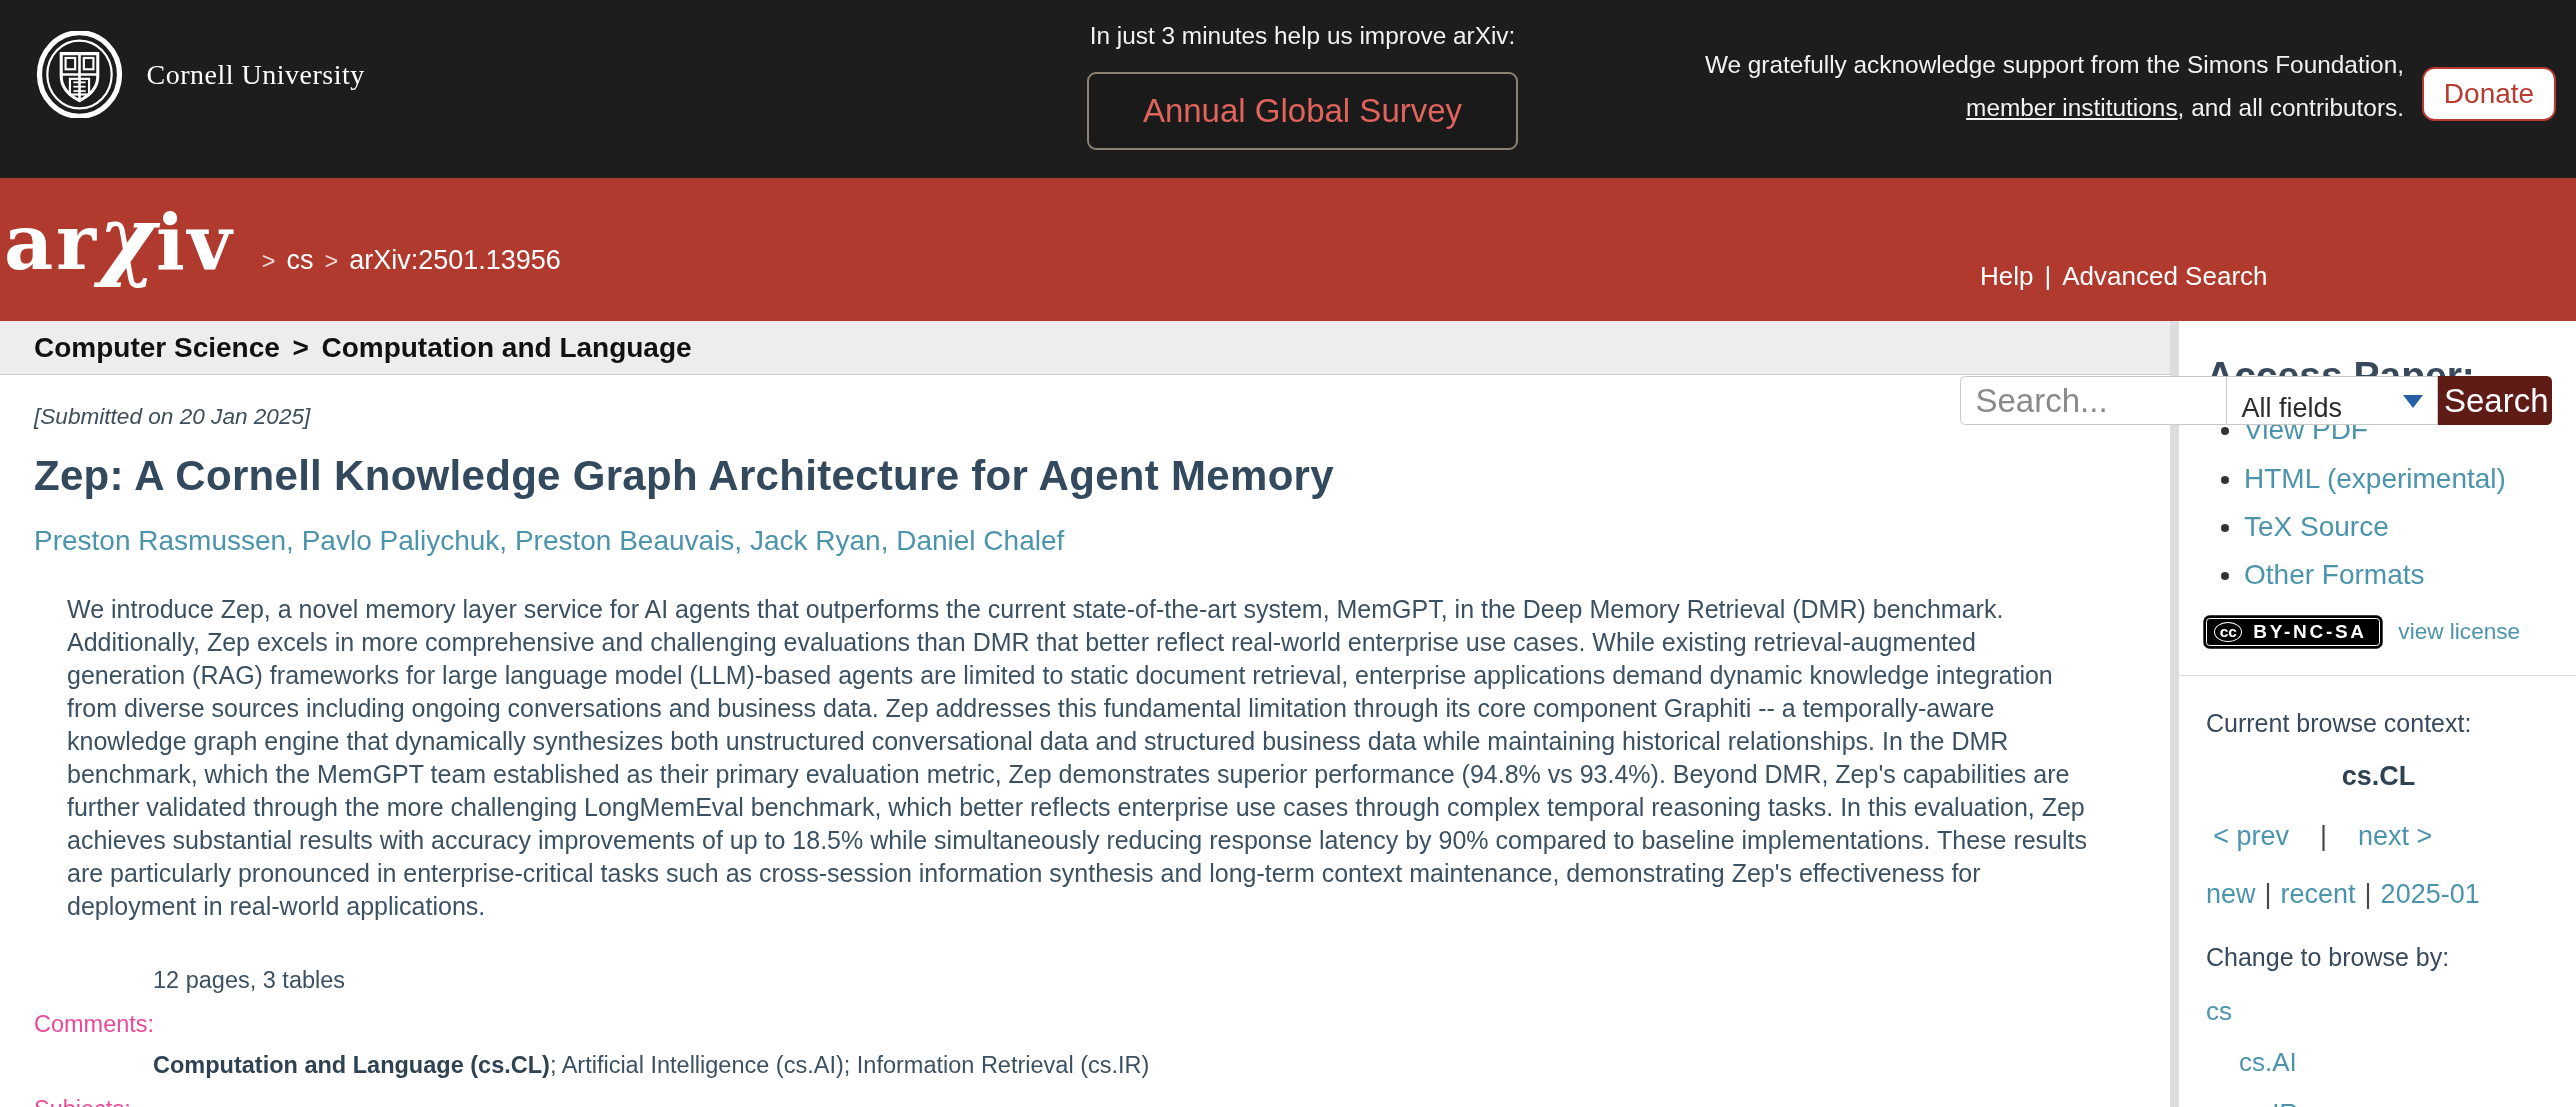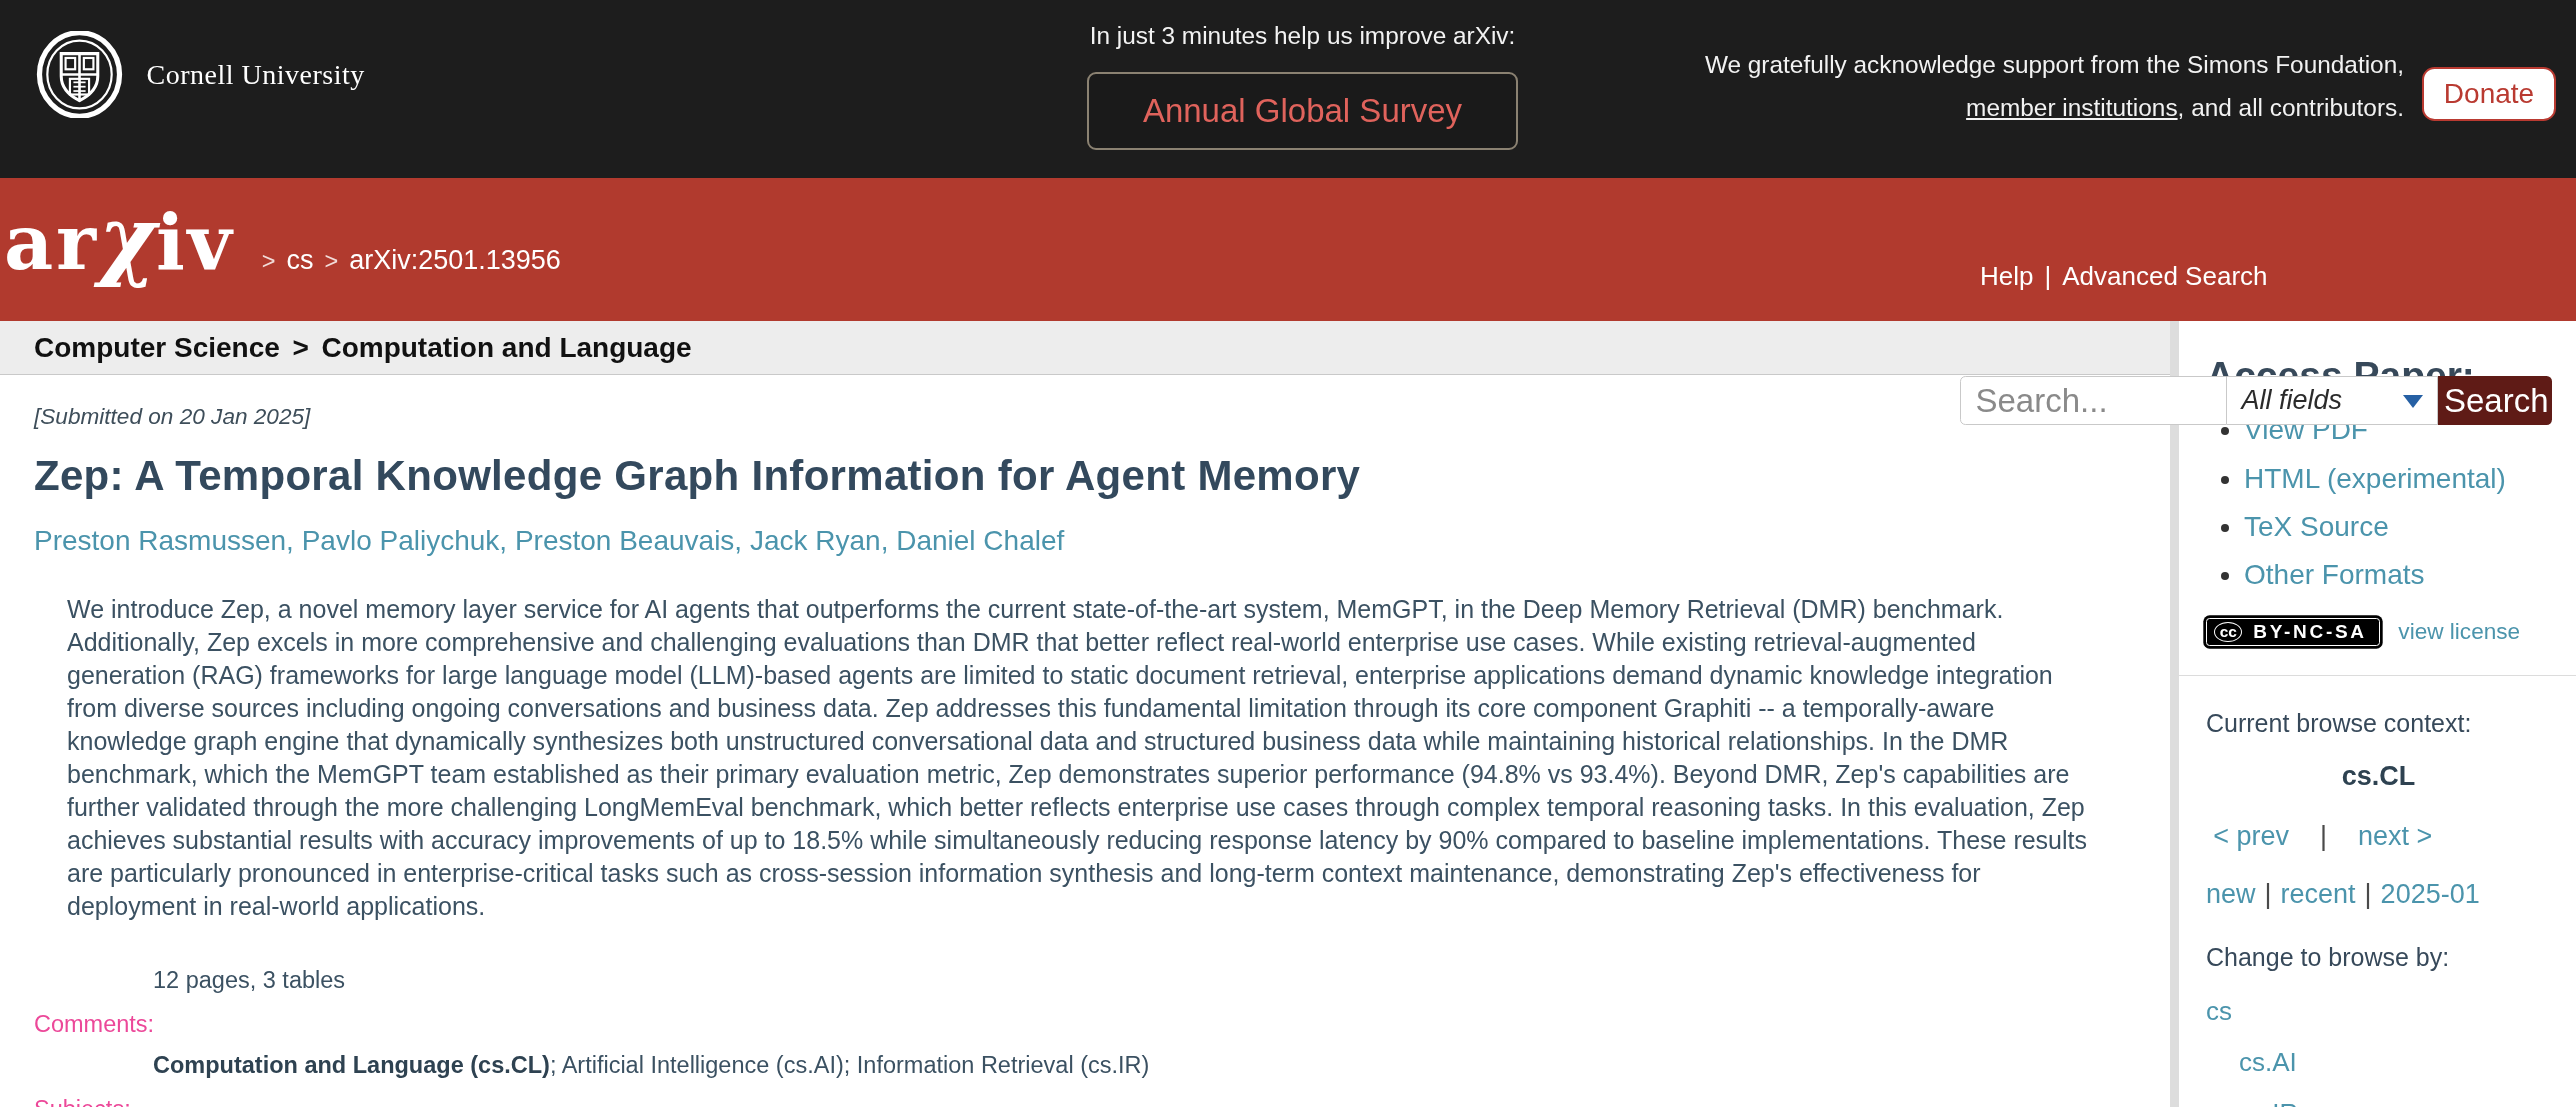--- a/index.html
+++ b/index.html
@@ -68,21 +68,21 @@
   }
   .search-input {
     width: 267px; height: 49px; border: 0.9px solid #c9c9c9; outline: none;
     border-radius: 5.4px 0 0 5.4px; padding: 0 14.5px; font-size: 33px;
     font-family: "Liberation Sans", sans-serif; color: #333; background: #fff;
   }
   .search-input::placeholder { color: #8a8a8a; }
   .field-selector {
     width: 211px; height: 49px; background: #fff; border: 0.9px solid #c9c9c9;
     border-left: none; position: relative; font-size: 27px; color: #2b2b2b;
-    display: flex; align-items: center; padding-left: 14.5px; font-style: italic;
+    display: flex; align-items: flex-end; padding-left: 14.5px;
   }
   .chevron-down {
     position: absolute; right: 14.5px; top: 18px;
     width: 0; height: 0;
     border-left: 10px solid transparent; border-right: 10px solid transparent;
     border-top: 13.5px solid #2660a4;
   }
   .search-button {
     width: 114px; height: 49px; background: #5f1b16; color: #fff;
     border: none; border-radius: 0 5.4px 5.4px 0; font-size: 33px;
@@ -228,21 +228,21 @@
   <div class="main-col">
     <div class="subject-strip">
       <span>Computer Science</span>
       <span class="bc-sep">&gt;</span>
       <span>Computation and Language</span>
     </div>
 
     <div class="content">
       <div class="submitted">[Submitted on 20 Jan 2025]</div>
 
-      <h1 class="paper-title">Zep: A Temporal Knowledge Graph Information for Agent Memory</h1>
+      <h1 class="paper-title">Zep: A Cornell Knowledge Graph Architecture for Agent Memory</h1>
 
       <div class="authors">
         <a>Preston Rasmussen</a><span>, </span><a>Pavlo Paliychuk</a><span>, </span><a>Preston Beauvais</a><span>, </span><a>Jack Ryan</a><span>, </span><a>Daniel Chalef</a>
       </div>
 
       <p class="abstract">We introduce Zep, a novel memory layer service for AI agents that outperforms the current state-of-the-art system, MemGPT, in the Deep Memory Retrieval (DMR) benchmark. Additionally, Zep excels in more comprehensive and challenging evaluations than DMR that better reflect real-world enterprise use cases. While existing retrieval-augmented generation (RAG) frameworks for large language model (LLM)-based agents are limited to static document retrieval, enterprise applications demand dynamic knowledge integration from diverse sources including ongoing conversations and business data. Zep addresses this fundamental limitation through its core component Graphiti -- a temporally-aware knowledge graph engine that dynamically synthesizes both unstructured conversational data and structured business data while maintaining historical relationships. In the DMR benchmark, which the MemGPT team established as their primary evaluation metric, Zep demonstrates superior performance (94.8% vs 93.4%). Beyond DMR, Zep's capabilities are further validated through the more challenging LongMemEval benchmark, which better reflects enterprise use cases through complex temporal reasoning tasks. In this evaluation, Zep achieves substantial results with accuracy improvements of up to 18.5% while simultaneously reducing response latency by 90% compared to baseline implementations. These results are particularly pronounced in enterprise-critical tasks such as cross-session information synthesis and long-term context maintenance, demonstrating Zep's effectiveness for deployment in real-world applications.</p>
 
       <div class="meta">
         <div class="meta-row">
           <span class="meta-label">Comments:</span>

